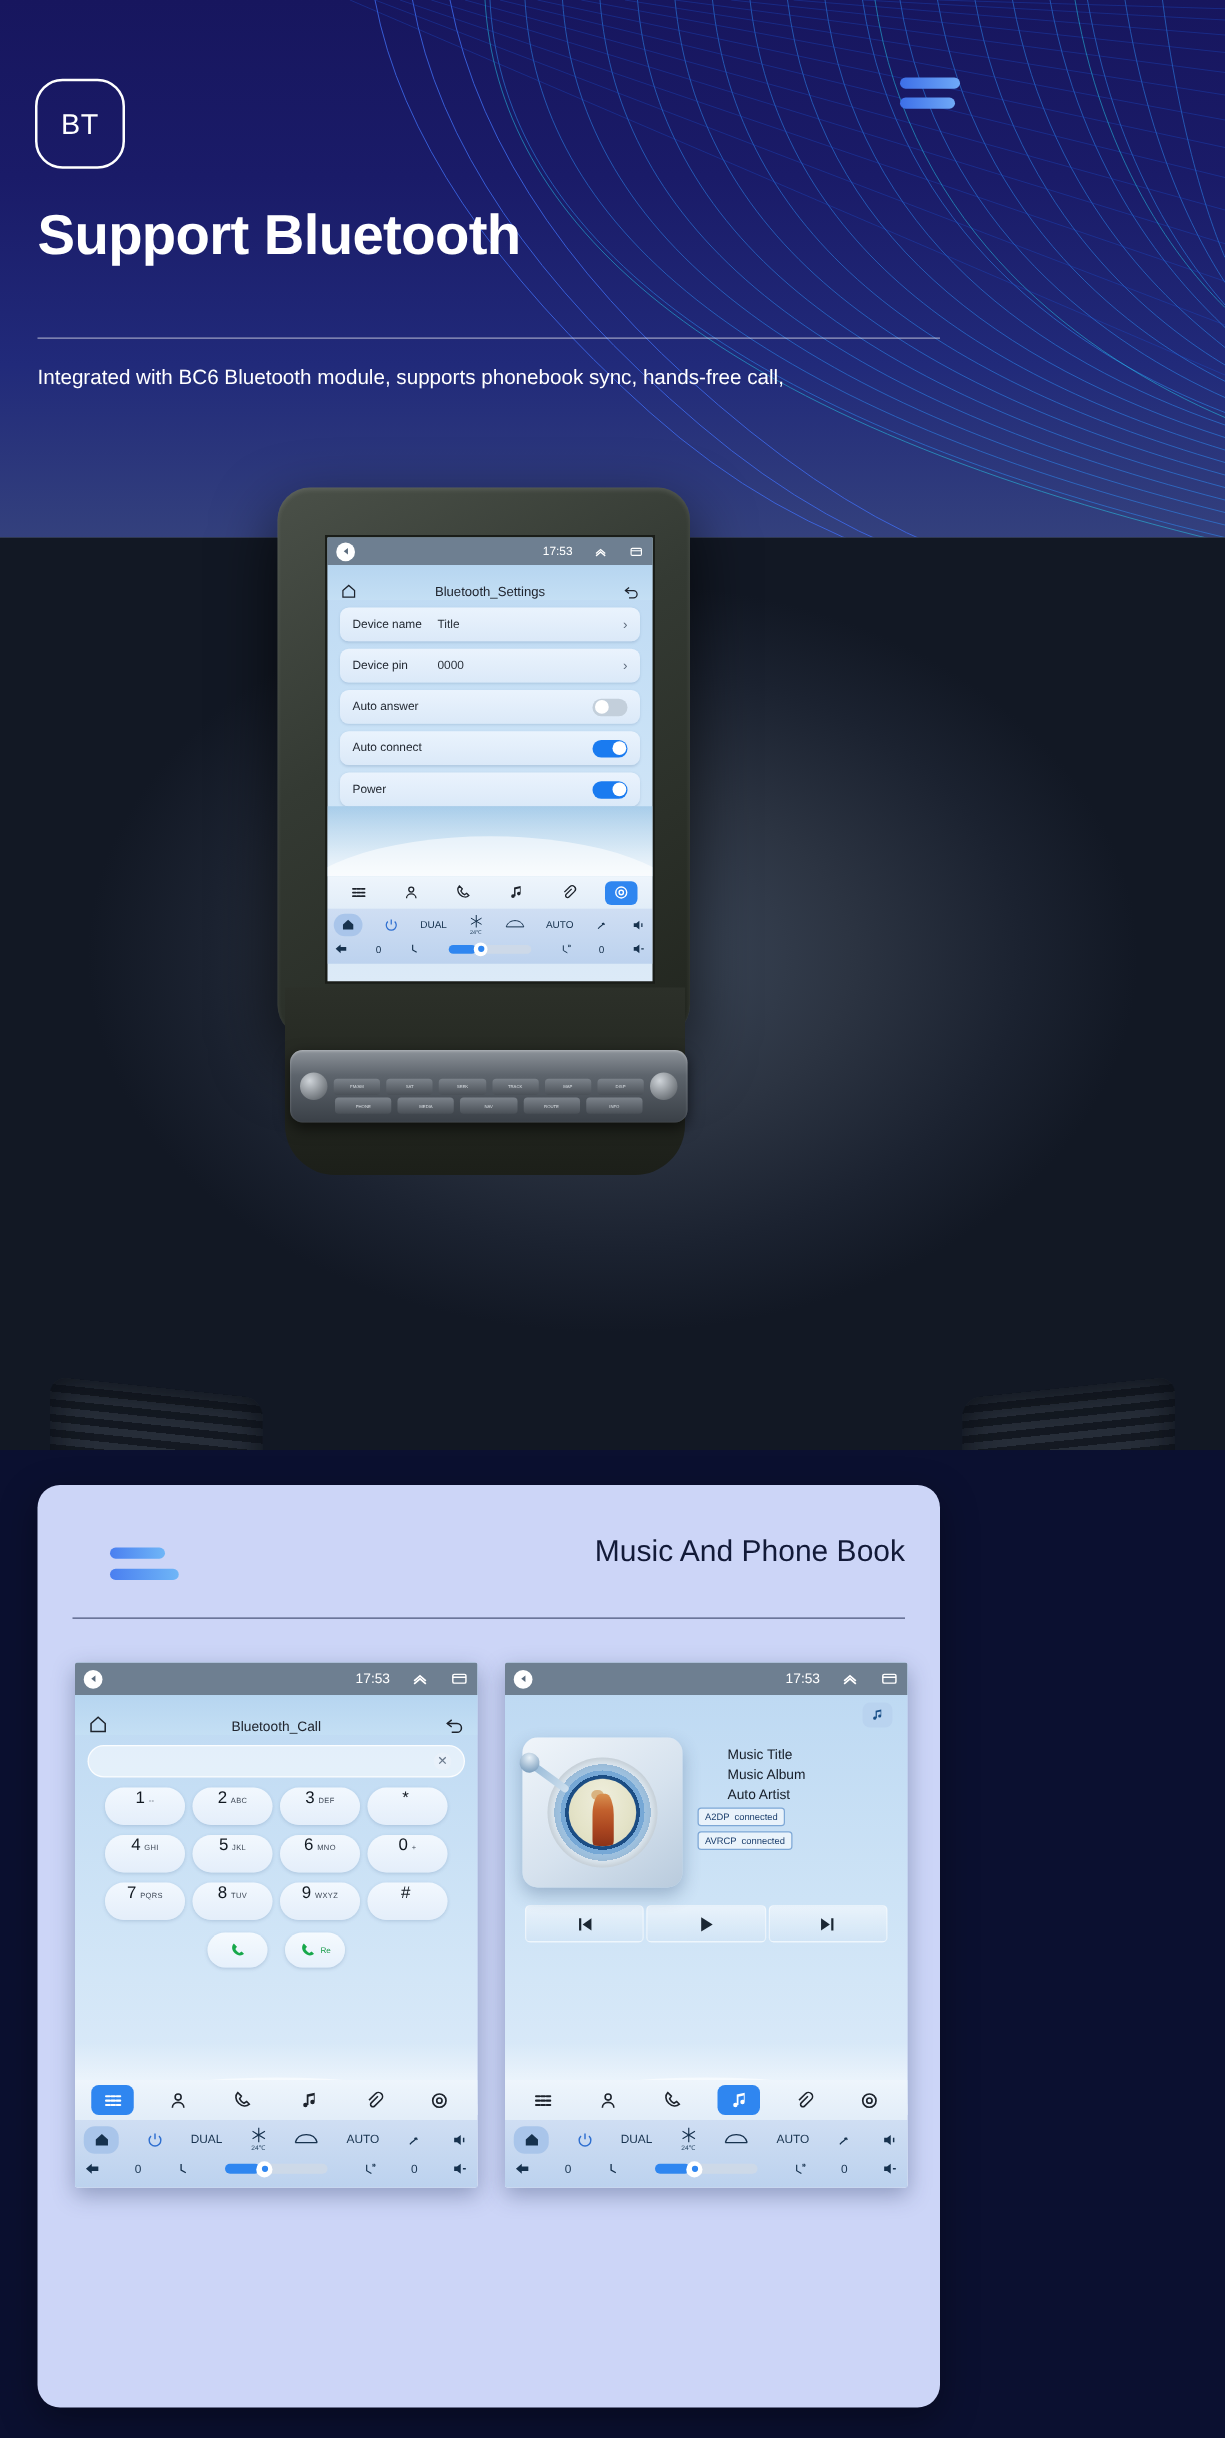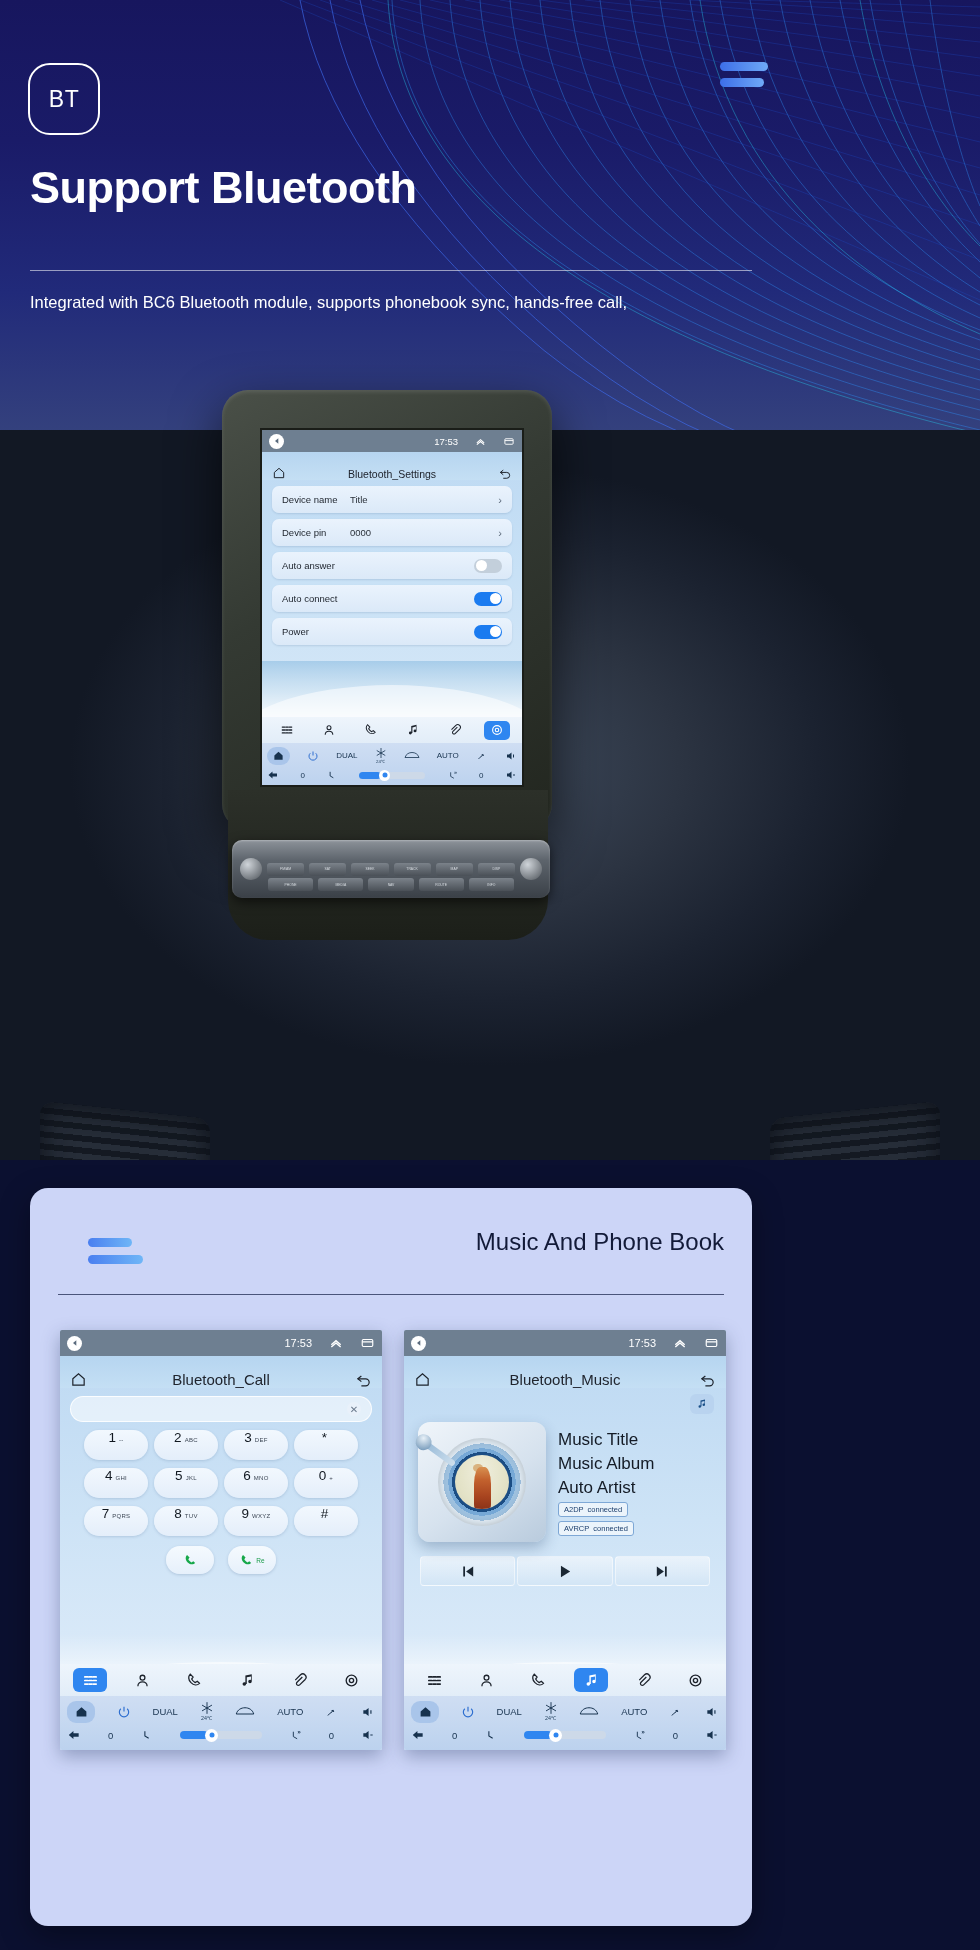--- a/index.html
+++ b/index.html
@@ -125,21 +125,21 @@
     background: linear-gradient(180deg,#b6d5f0,#c4dff4);
     position:relative;
   }
   .titlebar .tb-title {
     position:absolute; left:0; right:0; text-align:center;
     font-size: 10.5px; color:#20252e;
   }
   .tb-ic { width:14px; height:14px; }
   .tb-right { margin-left:auto; }
 
-  .settings-list { padding: 6px 10px 16px; display:flex; flex-direction:column; gap:6px; }
+  .settings-list { padding: 6px 10px 0; display:flex; flex-direction:column; gap:6px; }
   .srow {
     height: 27px; border-radius: 7px;
     background: linear-gradient(180deg, #eaf3fd, #dbe9f8);
     display:flex; align-items:center; padding: 0 10px;
     font-size: 9.5px; color:#1d232c;
     box-shadow: 0 1px 2px rgba(80,110,150,.2);
   }
   .srow .k { min-width: 68px; }
   .srow .v { color:#2a313a; }
   .srow .chev { margin-left:auto; color:#5d6b7c; font-size:11px; }
@@ -281,21 +281,21 @@
     position:absolute; left: 4px; top: 16px; width: 40px; height: 6px;
     background: linear-gradient(90deg,#8fb4d4,#cfe0ee); border-radius:4px;
     transform: rotate(36deg); transform-origin: left center;
   }
   .tonearm::before {
     content:""; position:absolute; left:-6px; top:-5px; width:16px; height:16px;
     border-radius:50%; background: radial-gradient(circle at 35% 30%, #e8f1f8, #5d87ad);
   }
 
   .meta { padding-top: 8px; display:flex; flex-direction:column; gap: 4px; }
-  .meta .line { font-size: 17px; color:#141b26; }
+  .meta .line { font-size: 11px; color:#141b26;margin-left:24px; }
   .badge {
     display:inline-flex; align-items:center; gap:4px;
     font-size: 7.5px; color:#1c3f6d; background: rgba(255,255,255,.6);
     border: 1px solid #7ea8d6; border-radius: 3px; padding: 2px 5px;
     width: fit-content;
   }
   .transport { display:flex; gap: 2px; padding: 14px 16px 0; }
   .tbtn {
     flex:1; height: 30px; border-radius: 4px;
     background: linear-gradient(180deg, rgba(255,255,255,.55), rgba(210,228,245,.55));
@@ -323,21 +323,21 @@
   .phone-bottom .cl-item { font-size: 9.5px; }
   .phone-bottom .cl-item .sm { font-size: 5.3px; }
   .phone-bottom .home-pill { width: 28px; height:22px; }
   .phone-bottom .cl-slider { width: 82px; height:8px; }
   .phone-bottom .cl-slider .fill { height:8px; }
   .phone-bottom .cl-slider .knob { width:13px; height:13px; top:-2.5px; }
   .phone-bottom .climate { padding: 3px 7px 4px; }
   .phone-screen .statusbar { height: 26px; }
   .phone-screen .statusbar .sb-time { font-size: 11px; }
   .phone-screen .titlebar { height: 32px; }
-  .phone-screen .titlebar .tb-title { font-size: 15px; }
+  .phone-screen .titlebar .tb-title { font-size: 11px; }
   .phone-screen .tb-ic { width: 17px; height: 17px; }
 
   svg { display:block; }
 </style>
 </head>
 <body>
 
 <div class="hero">
   <div class="hero-top-fade"></div>
 
@@ -851,30 +851,20 @@
         <svg width="14" height="14" viewBox="0 0 24 24" fill="none" stroke="#ffffff" stroke-width="2.4">
             <path d="M4 15 L12 8 L20 15"></path>
             <path d="M4 19 L12 12 L20 19"></path>
           </svg>
         <svg width="15" height="14" viewBox="0 0 24 24" fill="none" stroke="#ffffff" stroke-width="2">
             <rect x="3" y="6" width="18" height="12" rx="2"></rect>
             <path d="M3 10 H21"></path>
           </svg>
       </div>
     </div>
-    <div class="titlebar">
-      <svg class="tb-ic" viewBox="0 0 24 24" fill="none" stroke="#1d232c" stroke-width="1.7">
-          <path d="M4 11 L12 4 L20 11 V20 H4 Z"></path>
-        </svg>
-      <span class="tb-title">Bluetooth_Music</span>
-      <svg class="tb-ic tb-right" viewBox="0 0 24 24" fill="none" stroke="#1d232c" stroke-width="1.7">
-          <path d="M9 7 L4 11 L9 15"></path>
-          <path d="M4 11 H15 a5 5 0 0 1 0 10 H9"></path>
-        </svg>
-    </div>
 
     <div class="music-top">
       <div class="music-note-btn">
         <svg viewBox="0 0 24 24" fill="#1a4f87">
             <path d="M10 17a2.5 2.5 0 1 1-2.5-2.5c.5 0 1 .1 1.5.4V5l9-2v10.5a2.5 2.5 0 1 1-2.5-2.5c.5 0 1 .1 1.5.4V6.2l-6 1.3V17z"></path>
           </svg>
       </div>
     </div>
 
     <div class="music-main">

